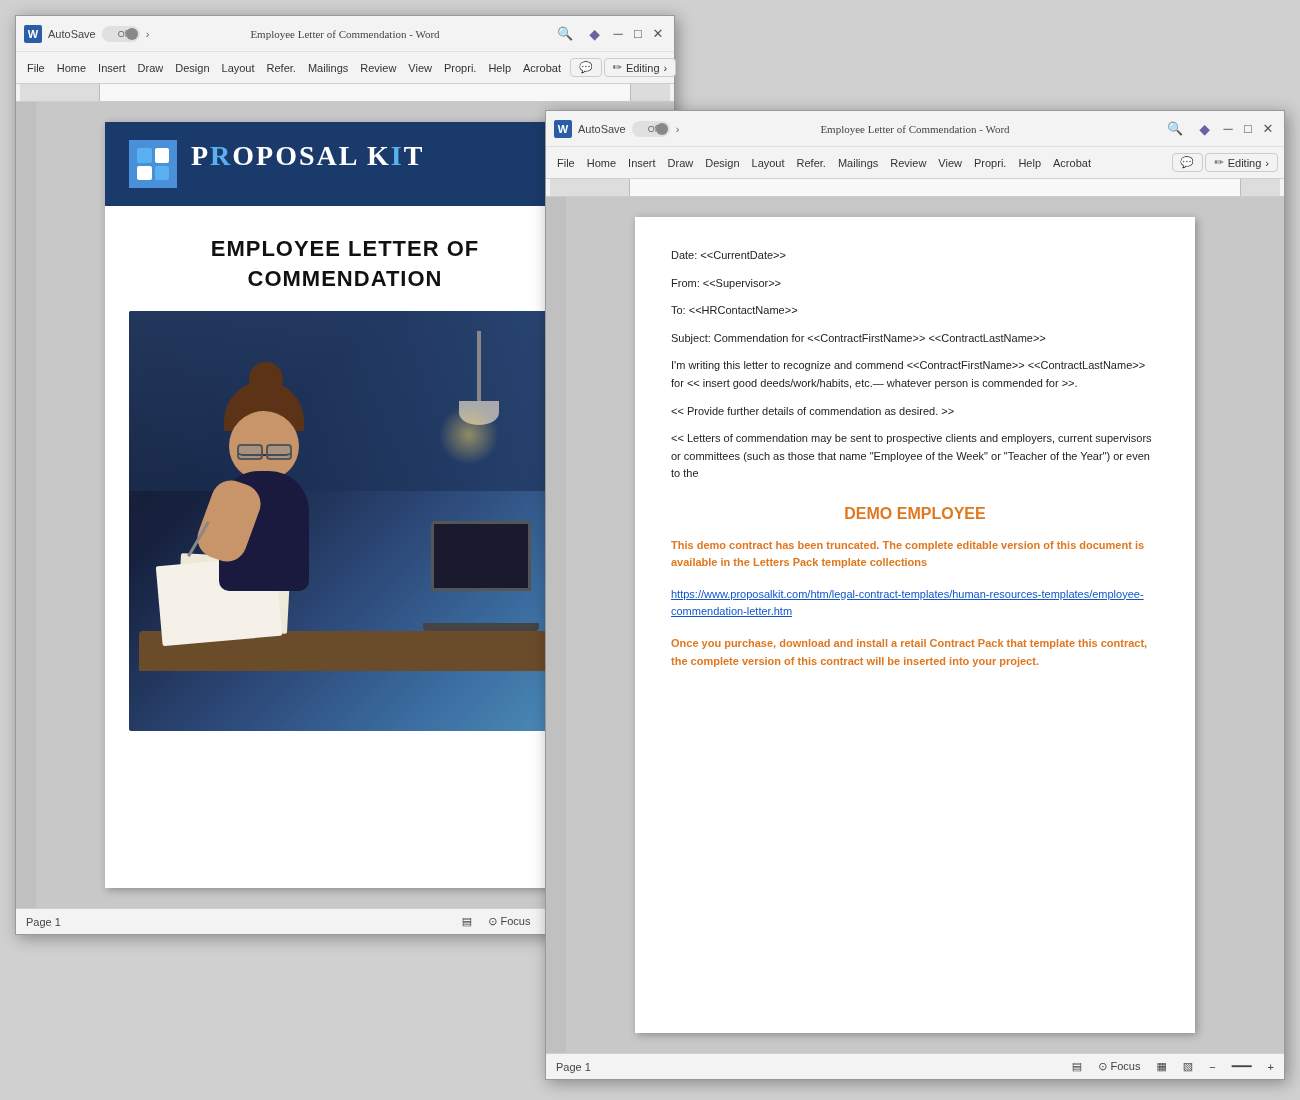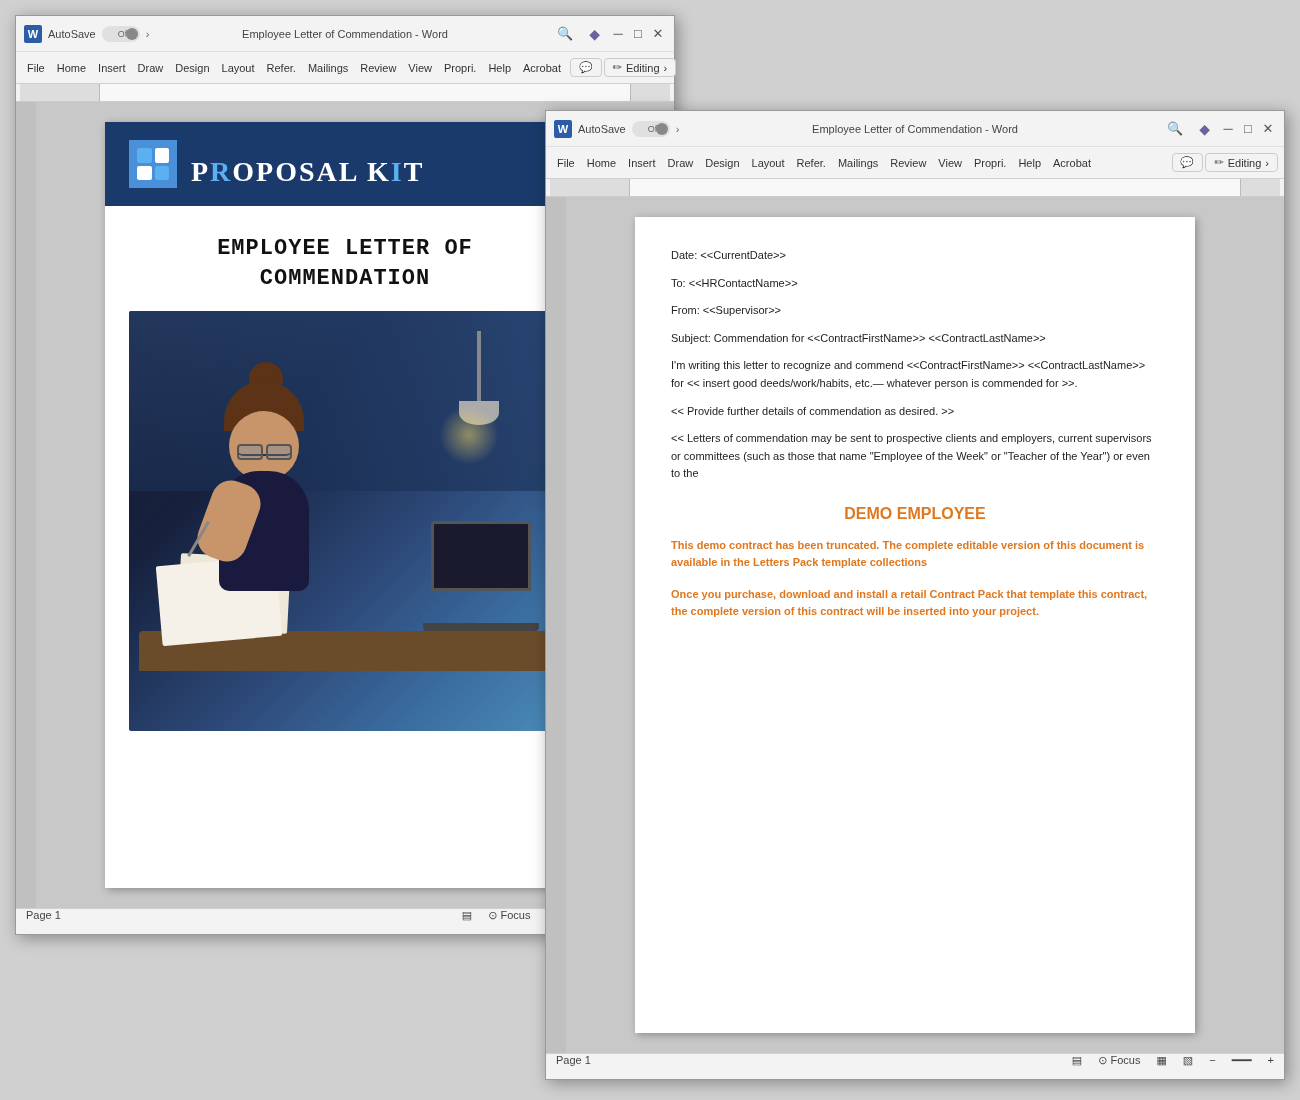--- a/index.html
+++ b/index.html
@@ -98,20 +98,21 @@
     }
     .title-chevron {
       font-size: 11px;
       color: #666;
     }
     .title-center {
       flex: 2;
       text-align: center;
       font-size: 11px;
       color: #444;
+      font-family: Liberation Serif, serif;
     }
     .title-controls {
       display: flex;
       align-items: center;
       gap: 4px;
       flex: 1;
       justify-content: flex-end;
     }
     .title-btn {
       width: 16px;
@@ -240,21 +241,21 @@
       max-height: 890px;
       padding: 30px 36px;
       overflow: hidden;
     }
 
     
     .cover-header {
       background: #1a3a6b;
       padding: 18px 24px;
       display: flex;
-      align-items: flex-end;
+      align-items: flex-start;
       gap: 14px;
     }
     .pk-logo-box {
       width: 48px;
       height: 48px;
       background: #4a90d9;
       display: flex;
       align-items: center;
       justify-content: center;
       flex-shrink: 0;
@@ -285,21 +286,20 @@
       padding: 28px 24px 18px 24px;
       text-align: center;
     }
     .cover-doc-title h1 {
       font-size: 22px;
       font-weight: 900;
       color: #111;
       text-transform: uppercase;
       line-height: 1.35;
       letter-spacing: 1px;
-      font-family: Liberation Mono, monospace;
     }
 
     .cover-image-area {
       padding: 0 24px;
       height: 420px;
       overflow: hidden;
     }
     .cover-illustration {
       width: 100%;
       height: 100%;
@@ -540,21 +540,21 @@
       font-weight: bold;
       line-height: 1.6;
     }
 
     
     .status-bar {
       height: 26px;
       background: #f3f3f3;
       border-top: 1px solid #d0d0d0;
       display: flex;
-      align-items: flex-start;
+      align-items: center;
       padding: 0 10px;
       gap: 16px;
       flex-shrink: 0;
     }
     .status-item {
       font-size: 11px;
       color: #444;
       display: flex;
       align-items: center;
       gap: 4px;
@@ -773,29 +773,30 @@
       <div class="ruler-center"></div>
       <div class="ruler-margin-right"></div>
     </div>
   </div>
 
   <div class="doc-area">
     <div class="doc-gutter"></div>
     <div class="page page-2">
       <div class="letter-body">
         <p class="letter-field">Date: &lt;&lt;CurrentDate&gt;&gt;</p>
+        <p class="letter-field">From: &lt;&lt;Supervisor&gt;&gt;</p>
         <p class="letter-field">To: &lt;&lt;HRContactName&gt;&gt;</p>
-        <p class="letter-field">From: &lt;&lt;Supervisor&gt;&gt;</p>
         <p class="letter-field">Subject: Commendation for &lt;&lt;ContractFirstName&gt;&gt; &lt;&lt;ContractLastName&gt;&gt;</p>
         <p>I'm writing this letter to recognize and commend &lt;&lt;ContractFirstName&gt;&gt; &lt;&lt;ContractLastName&gt;&gt; for &lt;&lt; insert good deeds/work/habits, etc.— whatever person is commended for &gt;&gt;.</p>
         <p>&lt;&lt; Provide further details of commendation as desired. &gt;&gt;</p>
         <p>&lt;&lt; Letters of commendation may be sent to prospective clients and employers, current supervisors or committees (such as those that name "Employee of the Week" or "Teacher of the Year") or even to the</p>
 
         <div class="demo-title">DEMO EMPLOYEE</div>
         <div class="demo-truncated">This demo contract has been truncated. The complete editable version of this document is available in the Letters Pack template collections</div>
+        <a class="demo-link">https://www.proposalkit.com/htm/legal-contract-templates/human-resources-templates/employee-commendation-letter.htm</a>
         <div class="demo-purchase">Once you purchase, download and install a retail Contract Pack that template this contract, the complete version of this contract will be inserted into your project.</div>
       </div>
     </div>
   </div>
 
   <div class="status-bar">
     <span class="status-item">Page 1</span>
     <div class="status-spacer"></div>
     <span class="status-item">▤</span>
     <span class="status-item">⊙ Focus</span>

